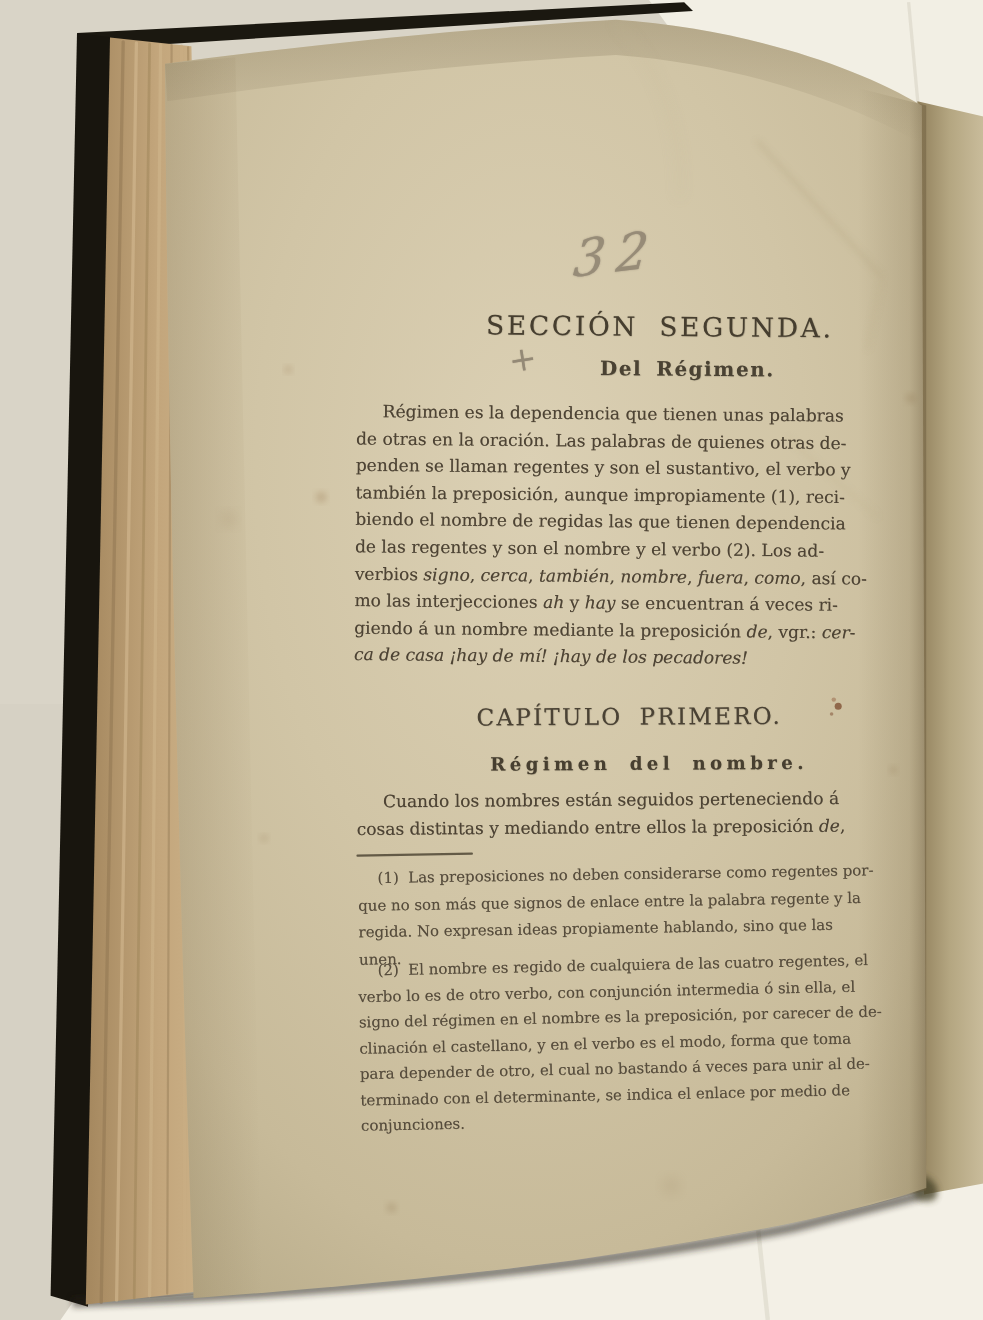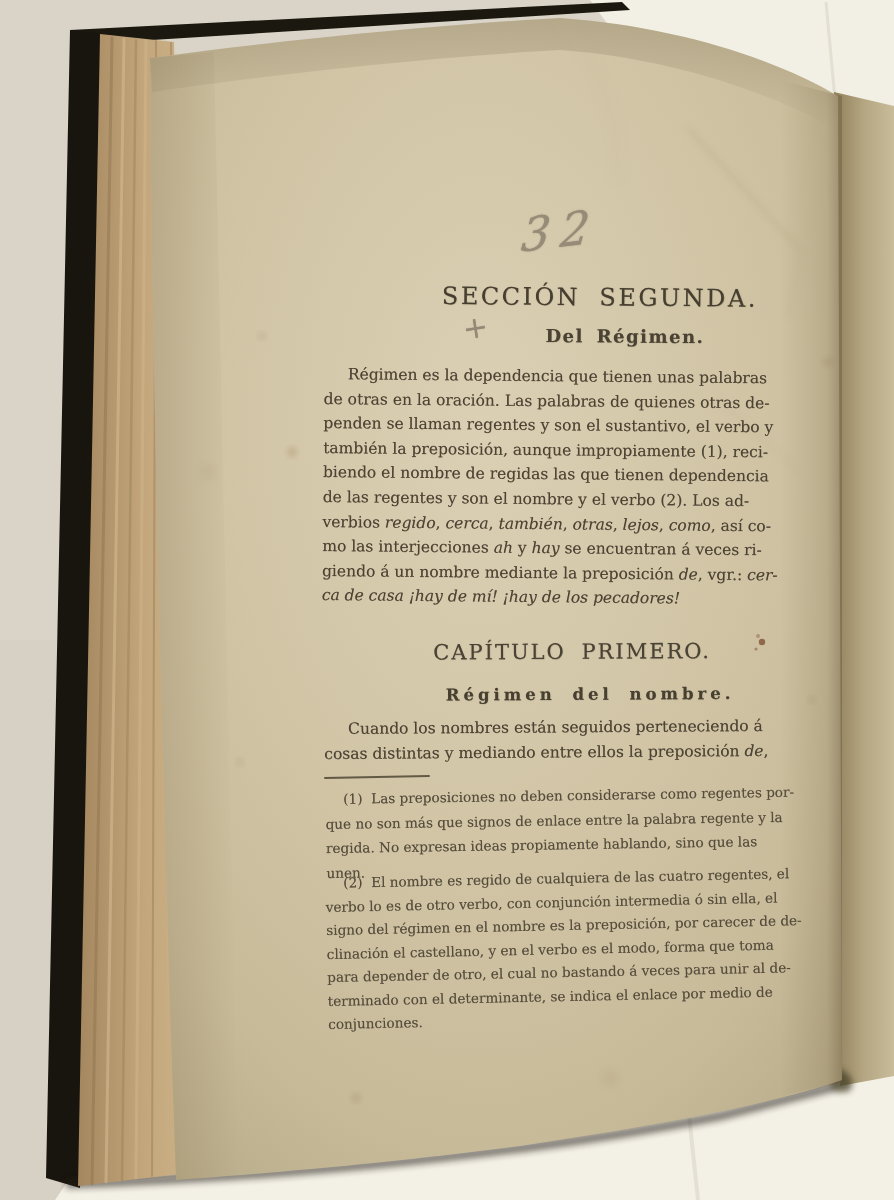--- a/index.html
+++ b/index.html
@@ -165,21 +165,21 @@
     <h1 class="sec-title">SECCIÓN SEGUNDA.</h1>
     <h2 class="sec-sub">Del Régimen.</h2>
 
     <div class="para para1">
         <div class="tline ind" style="word-spacing: 0px;">Régimen es la dependencia que tienen unas palabras</div>
         <div class="tline" style="word-spacing: 0px;">de otras en la oración. Las palabras de quienes otras de-</div>
         <div class="tline" style="word-spacing: 0px;">penden se llaman regentes y son el sustantivo, el verbo y</div>
         <div class="tline" style="word-spacing: 0px;">también la preposición, aunque impropiamente (1), reci-</div>
         <div class="tline" style="word-spacing: 0px;">biendo el nombre de regidas las que tienen dependencia</div>
         <div class="tline" style="word-spacing: 0px;">de las regentes y son el nombre y el verbo (2). Los ad-</div>
-        <div class="tline" style="word-spacing: 0px;">verbios <i>regido</i>, <i>cerca</i>, <i>también</i>, <i>otras</i>, <i>lejos</i>, <i>como</i>, así co-</div>
+        <div class="tline" style="word-spacing: 0px;">verbios <i>signo</i>, <i>cerca</i>, <i>también</i>, <i>nombre</i>, <i>fuera</i>, <i>como</i>, así co-</div>
         <div class="tline" style="word-spacing: 0px;">mo las interjecciones <i>ah</i> y <i>hay</i> se encuentran á veces ri-</div>
         <div class="tline" style="word-spacing: 0px;">giendo á un nombre mediante la preposición <i>de</i>, vgr.: <i>cer-</i></div>
         <div class="tline nojust"><i>ca de casa ¡hay de mí! ¡hay de los pecadores!</i></div>
       </div>
 
     <h2 class="chap-title">CAPÍTULO PRIMERO.</h2>
     <h3 class="chap-sub">Régimen del nombre.</h3>
 
     <div class="para para2">
         <div class="tline ind" style="word-spacing: 0px;">Cuando los nombres están seguidos perteneciendo á</div>

